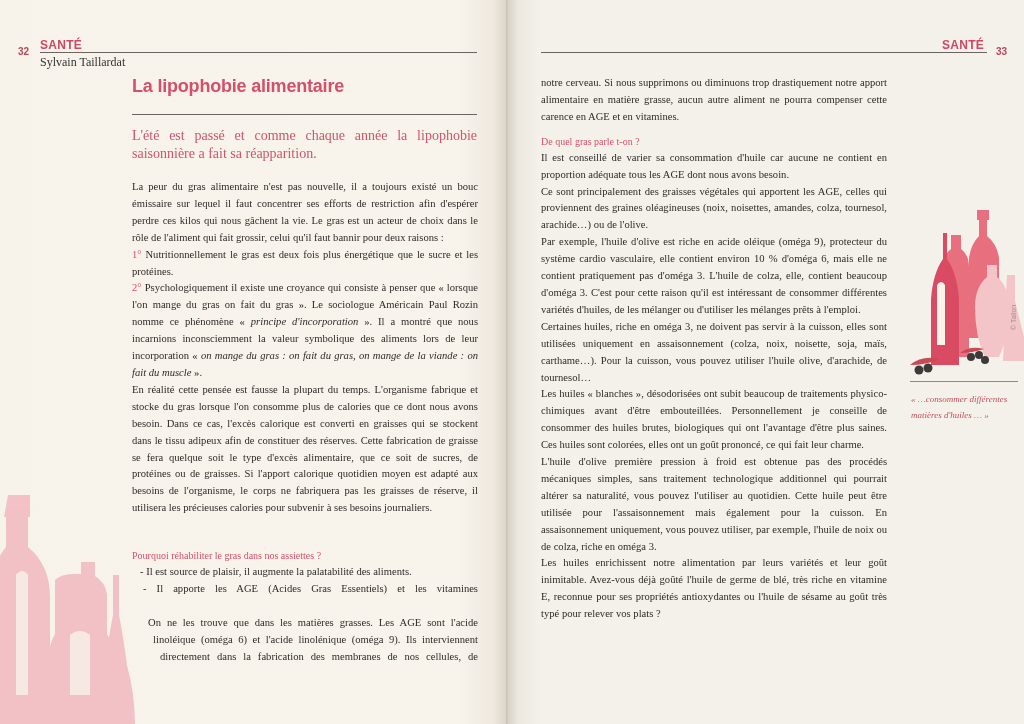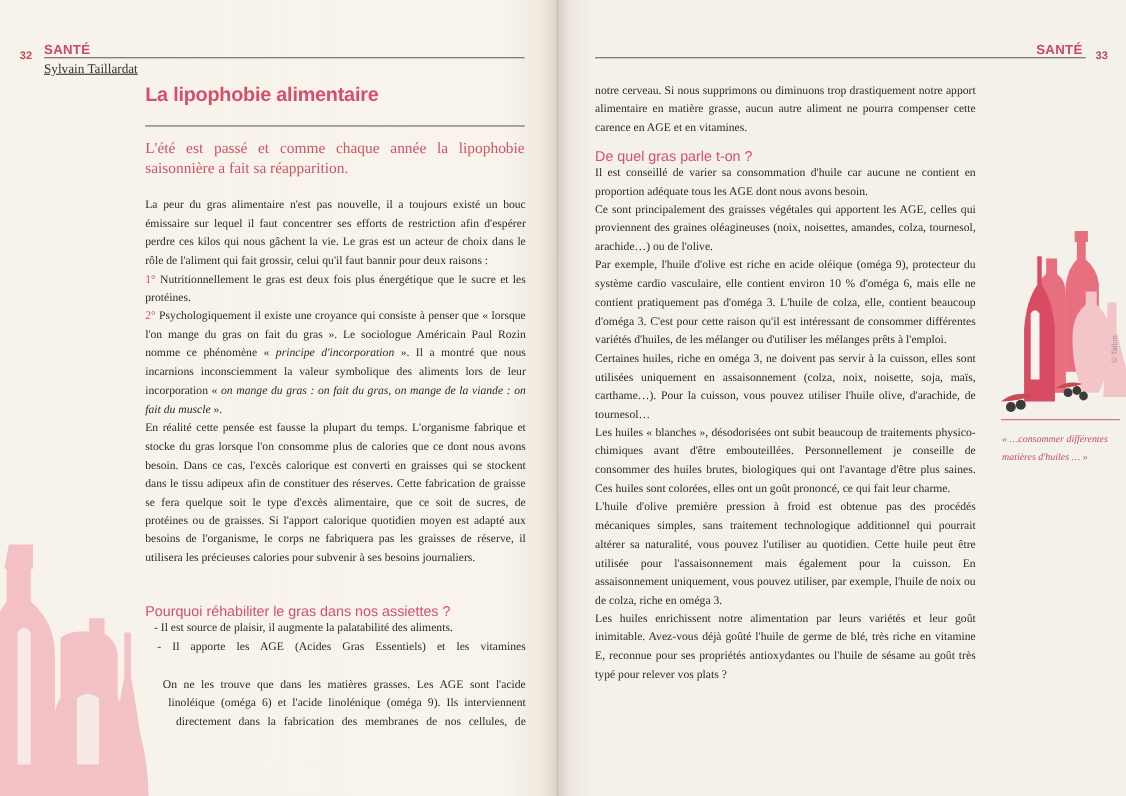--- a/index.html
+++ b/index.html
@@ -7,30 +7,30 @@
   .spread { position: relative; width: 1024px; height: 724px; }
   .page { position: absolute; top: 0; height: 724px; overflow: hidden; }
   .page-left { left: 0; width: 508px; background: linear-gradient(to right, #f7f2ea 0%, #f8f4ec 90%, #efe9df 97%, #d9d2c7 100%); }
   .page-right { left: 508px; width: 516px; background: linear-gradient(to right, #d8d2c8 0%, #ece7df 2%, #f4f1ea 6%, #f4f1ea 100%); }
   .gutter { position: absolute; left: 506px; top: 0; width: 6px; height: 724px; background: linear-gradient(to right, #c9c2b6, #e6e0d6); }
 
   .page-num { position: absolute; font-family: "Liberation Sans", sans-serif; font-size: 10px; color: #b8485a; font-weight: bold; }
   .section-tag { position: absolute; font-family: "Liberation Sans", sans-serif; font-size: 12px; font-weight: bold; color: #c94a62; letter-spacing: 0.3px; }
   .rule { position: absolute; height: 1px; background: #6a6360; }
 
-  .author { position: absolute; left: 40px; top: 55px; font-family: "Liberation Serif", serif; font-size: 12px; color: #333; text-decoration: underline; }
+  .author { position: absolute; left: 40px; top: 55px; font-family: "Liberation Serif", serif; font-size: 12px; color: #333; }
 
   .title { position: absolute; left: 132px; top: 76px; font-family: "Liberation Sans", sans-serif; font-weight: bold; font-size: 18px; color: #d4506a; letter-spacing: -0.2px; }
   .lead { position: absolute; left: 132px; top: 127px; width: 345px; font-family: "Liberation Serif", serif; font-size: 14px; line-height: 18px; color: #cf5468; text-align: justify; text-align-last: left; }
 
   .body { position: absolute; font-family: "Liberation Serif", serif; font-size: 10.6px; line-height: 16.9px; color: #2e2a28; text-align: justify; }
   .body p { margin: 0; }
   .body .num { color: #d4506a; }
   .body em { font-style: italic; }
-  .subhead { font-family: Liberation Sans, sans-serif; font-weight: normal; font-size: 13px; color: #d4506a; line-height: 17px; }
+  .subhead { font-family: Liberation Serif, serif; font-weight: normal; font-size: 10px; color: #d4506a; line-height: 17px; }
 
   .left-body { left: 132px; top: 179px; width: 346px; }
   .list-body { position: absolute; font-family: "Liberation Serif", serif; font-size: 10.6px; line-height: 16.9px; color: #2e2a28; text-align: justify; }
 
   .right-body { left: 541px; top: 75px; width: 346px; }
 
   .caption { position: absolute; left: 911px; top: 391px; width: 100px; font-family: "Liberation Serif", serif; font-style: italic; font-size: 9px; line-height: 16px; color: #c4505f; }
   .caption-rule { position: absolute; left: 910px; top: 381px; width: 108px; height: 1px; background: #cf6a78; }
   .credit { position: absolute; left: 1010px; top: 330px; transform: rotate(-90deg); transform-origin: left top; font-family: "Liberation Sans", sans-serif; font-size: 7px; color: #9a9590; white-space: nowrap; }
 

